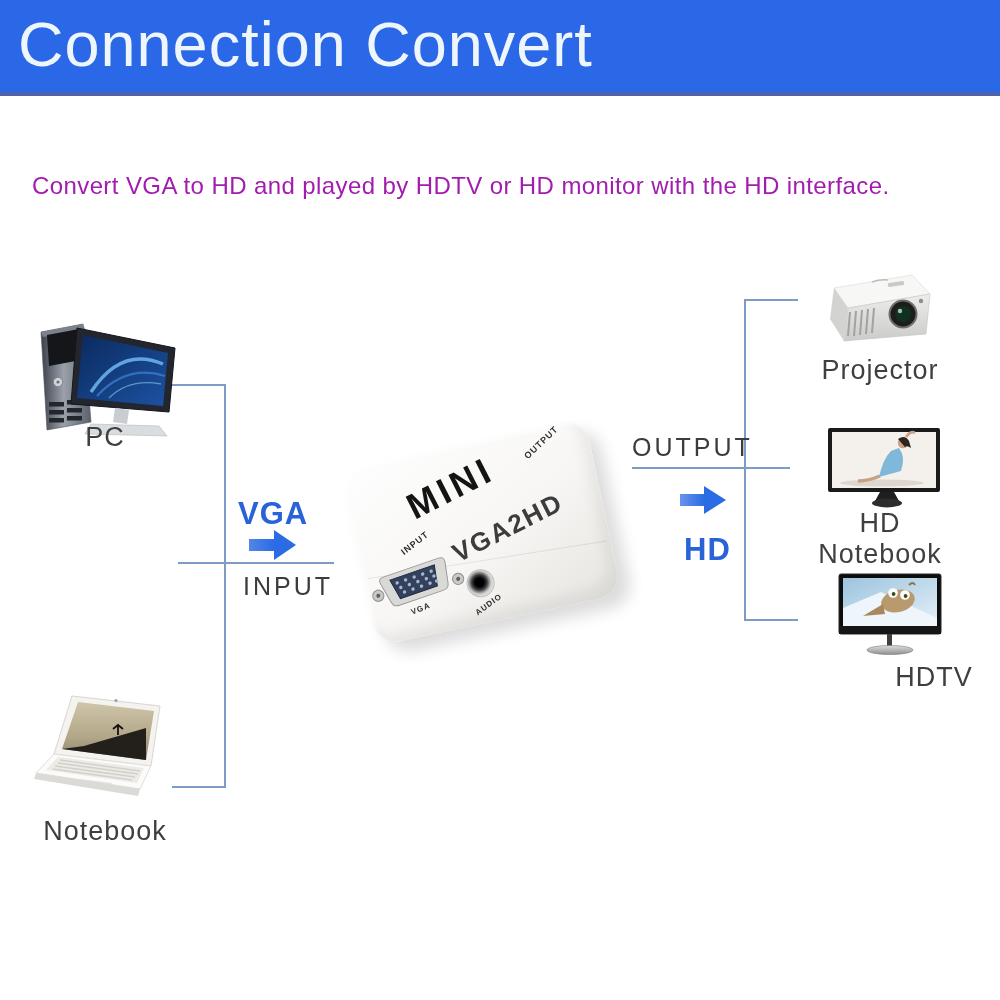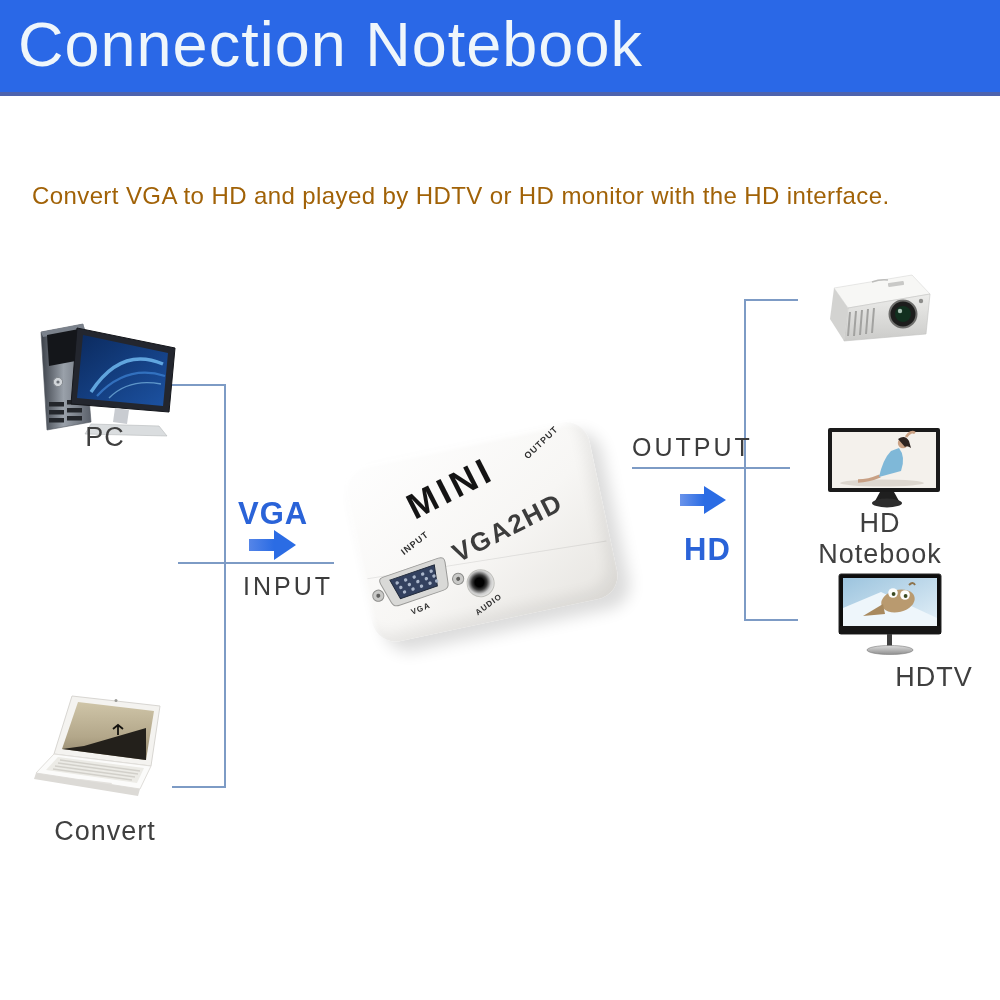--- a/index.html
+++ b/index.html
@@ -6,22 +6,22 @@
   .canvas{position:relative;width:1000px;height:1000px;background:#ffffff;overflow:hidden;
           font-family:"Liberation Sans",sans-serif;}
 
   
   .title-bar{position:absolute;left:0;top:0;width:1000px;height:92px;background:#2a68e7;
              border-bottom:4px solid #4d63ae;}
   .title-bar h1{margin:0;padding:8px 0 0 18px;font-size:63px;font-weight:300;
                 color:#eff6fb;letter-spacing:1px;}
 
   
-  .subtitle{position:absolute;left:32px;top:182px;width:950px;font-size:24px;
-            font-weight:400;color:#a16207;letter-spacing:.4px;}
+  .subtitle{position:absolute;left:32px;top:172px;width:950px;font-size:24px;
+            font-weight:400;color:#a21caf;letter-spacing:.4px;}
 
   
   .line{position:absolute;background:#7d9bc5;}
   .ln-pc-h       {left:172px;top:384px;width:54px;height:2px;}
   .ln-left-v     {left:224px;top:384px;width:2px;height:404px;}
   .ln-notebook-h {left:172px;top:786px;width:54px;height:2px;}
   .ln-input-h    {left:178px;top:562px;width:156px;height:2px;}
   .ln-output-h   {left:632px;top:467px;width:158px;height:2px;}
   .ln-right-v    {left:744px;top:299px;width:2px;height:322px;}
   .ln-proj-h     {left:746px;top:299px;width:52px;height:2px;}
@@ -75,21 +75,21 @@
   .audio-jack{position:absolute;left:100px;top:126px;width:26px;height:26px;border-radius:50%;
               background:radial-gradient(circle at 46% 46%, #000 22%, #3a3a3a 38%, #c9c9c9 58%, #f1f1ef 78%);
               border:1px solid #bdbdb9;}
 </style>
 </head>
 <body>
 
 <div class="canvas">
 
   <div class="title-bar">
-    <h1>Connection Notebook</h1>
+    <h1>Connection Convert</h1>
   </div>
 
   <div class="subtitle">Convert VGA to HD and played by HDTV or HD monitor with the HD interface.</div>
 
   <div class="line ln-pc-h"></div>
   <div class="line ln-left-v"></div>
   <div class="line ln-notebook-h"></div>
   <div class="line ln-input-h"></div>
   <div class="line ln-output-h"></div>
   <div class="line ln-right-v"></div>
@@ -141,40 +141,41 @@
     <polygon points="50,10 126,19 118,68 34,57" fill="url(#sunset)"></polygon>
     <polygon points="56,54 118,36 118,68 34,57" fill="#23201b"></polygon>
     <path d="M90,34 l0,9 M85,37 l5,-4 l5,4" stroke="#15130f" stroke-width="1.8" fill="none"></path>
     <circle cx="88" cy="8.5" r="1.5" fill="#9b9b97"></circle>
     <polygon points="26,62 123,74 112,97 8,81" fill="#fbfbfa" stroke="#e0deda"></polygon>
     <polygon points="30,65 116,76 109,91 18,78" fill="#ecebe6"></polygon>
     <path d="M32,68 L112,79 M30,71 L110,82 M27,74 L107,85 M25,77 L104,88" stroke="#d2d0ca" stroke-width="1.4"></path>
     <polygon points="52,87 84,91 81,97 48,92" fill="#e3e1dd"></polygon>
     <polygon points="8,81 112,97 110,104 6,87" fill="#dcdad6"></polygon>
   </svg>
-  <div class="dev-label notebook-label">Convert</div>
+  <div class="dev-label notebook-label">Notebook</div>
 
   <svg class="device projector-img" width="138" height="92" viewBox="0 0 138 92">
     <defs>
       <linearGradient id="projfront" x1="0" y1="0" x2="0" y2="1">
         <stop offset="0" stop-color="#ededeb"></stop>
           <stop offset="1" stop-color="#cbcbc9"></stop>
       </linearGradient>
     </defs>
     <polygon points="24,26 102,13 120,32 38,46" fill="#f7f7f5" stroke="#d9d9d7" stroke-width=".6"></polygon>
     <polygon points="38,46 120,32 116,72 34,79" fill="url(#projfront)" stroke="#c3c3c1" stroke-width=".6"></polygon>
     <polygon points="24,26 38,46 34,79 20,57" fill="#d3d3d1"></polygon>
     <path d="M40,50 L38,74 M46,49 L44,74 M52,48 L50,73 M58,47 L56,72 M64,46 L62,71" stroke="#a2a2a0" stroke-width="2"></path>
     <circle cx="93" cy="52" r="13.5" fill="#1d1d1c" stroke="#6e6e6c" stroke-width="2"></circle>
     <circle cx="93" cy="52" r="8" fill="#12301f"></circle>
     <circle cx="90" cy="49" r="2.2" fill="#cfe6da" opacity=".8"></circle>
     <circle cx="111" cy="39" r="2.2" fill="#8d8d8b"></circle>
     <rect x="78" y="20" width="16" height="4" rx="1" transform="rotate(-8 86 22)" fill="#c9c9c7"></rect>
     <path d="M62,20 q8,-3 16,-2" stroke="#bdbdbb" stroke-width="1.5" fill="none"></path>
   </svg>
+  <div class="dev-label projector-label">Projector</div>
 
   <svg class="device monitor-img" width="125" height="86" viewBox="0 0 125 86">
     <rect x="8" y="2" width="112" height="64" rx="2" fill="#1a1a1a"></rect>
     <rect x="12" y="6" width="104" height="56" fill="#f4f1ec"></rect>
     <ellipse cx="62" cy="57" rx="42" ry="3.4" fill="#ddd7cf"></ellipse>
     <path d="M60,50 q-12,5 -22,5" stroke="#c8a084" stroke-width="3.4" fill="none"></path>
     <path d="M79,22 Q86,31 81,45 L59,51 Q63,33 71,25 Z" fill="#7fb8d8"></path>
     <circle cx="83" cy="17" r="5.2" fill="#caa183"></circle>
     <path d="M78,13 q7,-5 11,2 l2,7 q-4,-3 -6,-1 z" fill="#2e2420"></path>
     <path d="M86,11 q5,-7 9,-4" stroke="#caa183" stroke-width="2.6" fill="none"></path>

